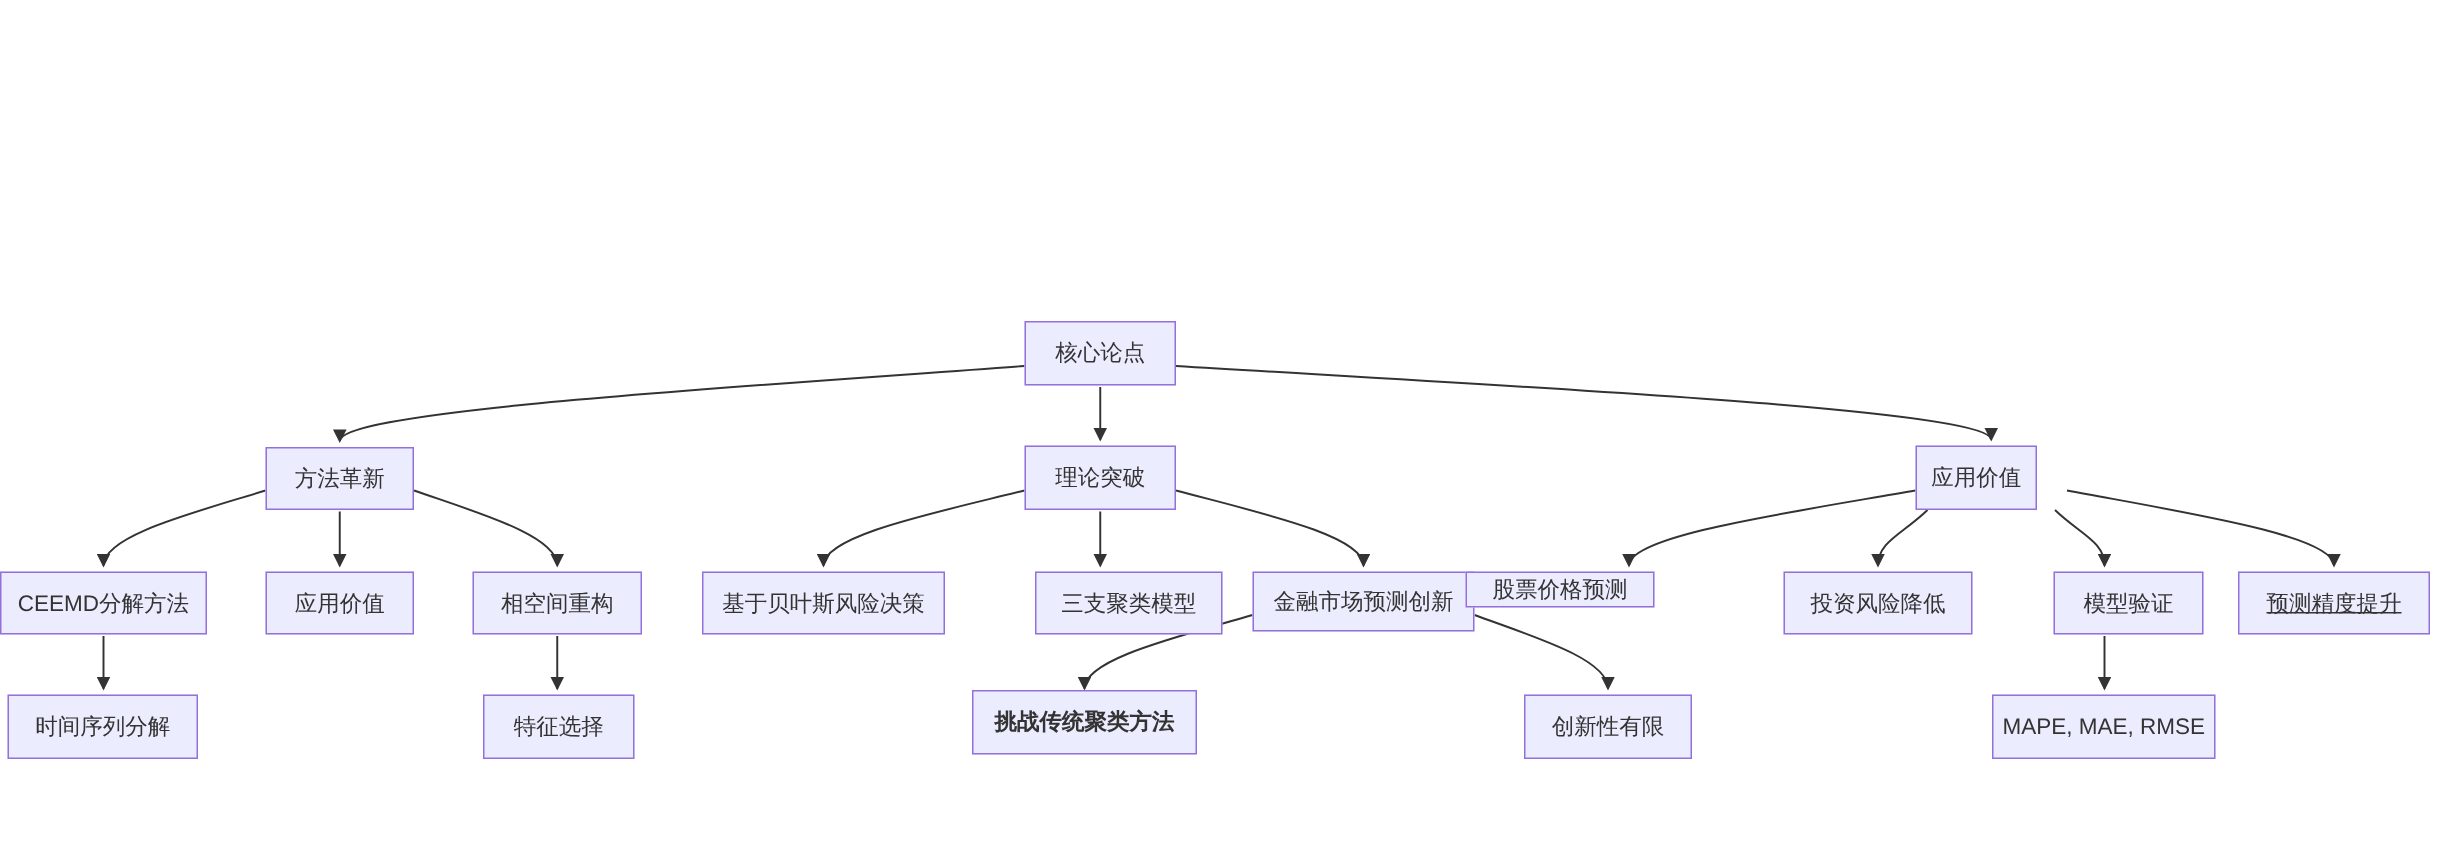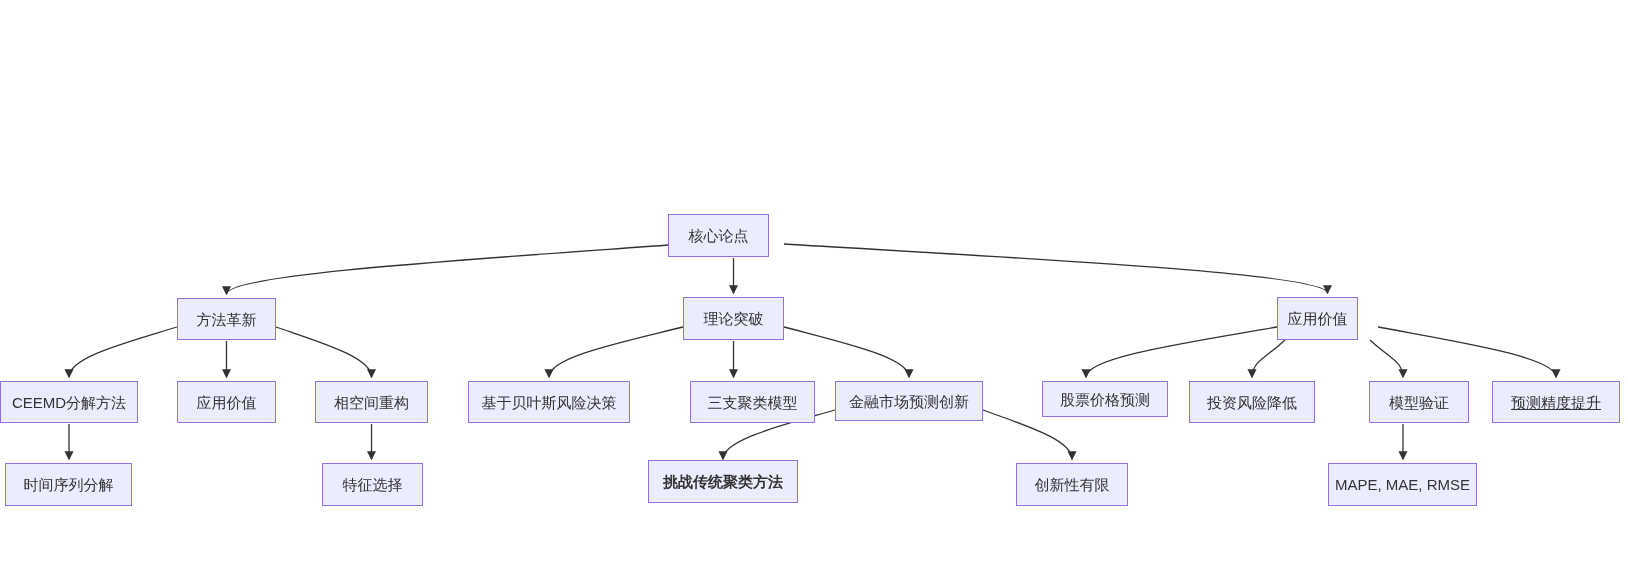--- a/index.html
+++ b/index.html
@@ -68,21 +68,21 @@
       <path class="edge" d="M 1277 327 C 1191.05 342, 1086 357, 1086 377" marker-end="url(#arrow)"></path>
       <path class="edge" d="M 1285 340 C 1268.5 356, 1252 361, 1252 377" marker-end="url(#arrow)"></path>
       <path class="edge" d="M 1370 340 C 1386.5 356, 1403 361, 1403 377" marker-end="url(#arrow)"></path>
       <path class="edge" d="M 1378 327 C 1458.1 342, 1556 357, 1556 377" marker-end="url(#arrow)"></path>
       <path class="edge" d="M 69 424 L 69 459" marker-end="url(#arrow)"></path>
       <path class="edge" d="M 371.5 424 L 371.5 459" marker-end="url(#arrow)"></path>
       <path class="edge" d="M 835 410 C 784.6 424.7, 723 439.4, 723 459" marker-end="url(#arrow)"></path>
       <path class="edge" d="M 983 410 C 1023.05 424.7, 1072 439.4, 1072 459" marker-end="url(#arrow)"></path>
       <path class="edge" d="M 1403 424 L 1403 459" marker-end="url(#arrow)"></path>
     </svg>
-<div class="node" style="left: 668px; top: 214px; width: 101px; height: 43px;">
+<div class="node" style="left: 683px; top: 214px; width: 101px; height: 43px;">
       <span>核心论点</span>
     </div>
     <div class="node" style="left: 177px; top: 298px; width: 99px; height: 42px;">
       <span>方法革新</span>
     </div>
     <div class="node" style="left: 683px; top: 297px; width: 101px; height: 43px;">
       <span>理论突破</span>
     </div>
     <div class="node" style="left: 1277px; top: 297px; width: 81px; height: 43px;">
       <span>应用价值</span>
@@ -98,21 +98,21 @@
     </div>
     <div class="node" style="left: 468px; top: 381px; width: 162px; height: 42px;">
       <span>基于贝叶斯风险决策</span>
     </div>
     <div class="node" style="left: 690px; top: 381px; width: 125px; height: 42px;">
       <span>三支聚类模型</span>
     </div>
     <div class="node" style="left: 835px; top: 381px; width: 148px; height: 40px;">
       <span>金融市场预测创新</span>
     </div>
-    <div class="node" style="left: 1042px; top: 381px; width: 126px; height: 36px; justify-content: center;">
+    <div class="node" style="left: 977px; top: 381px; width: 126px; height: 24px; justify-content: center;">
       <span>股票价格预测</span>
     </div>
     <div class="node" style="left: 1189px; top: 381px; width: 126px; height: 42px;">
       <span>投资风险降低</span>
     </div>
     <div class="node" style="left: 1353px; top: 381px; width: 100px; height: 42px; margin-left: 16px;">
       <span>模型验证</span>
     </div>
     <div class="node" style="left: 1492px; top: 381px; width: 128px; height: 42px; text-decoration: underline;">
       <span>预测精度提升</span>

